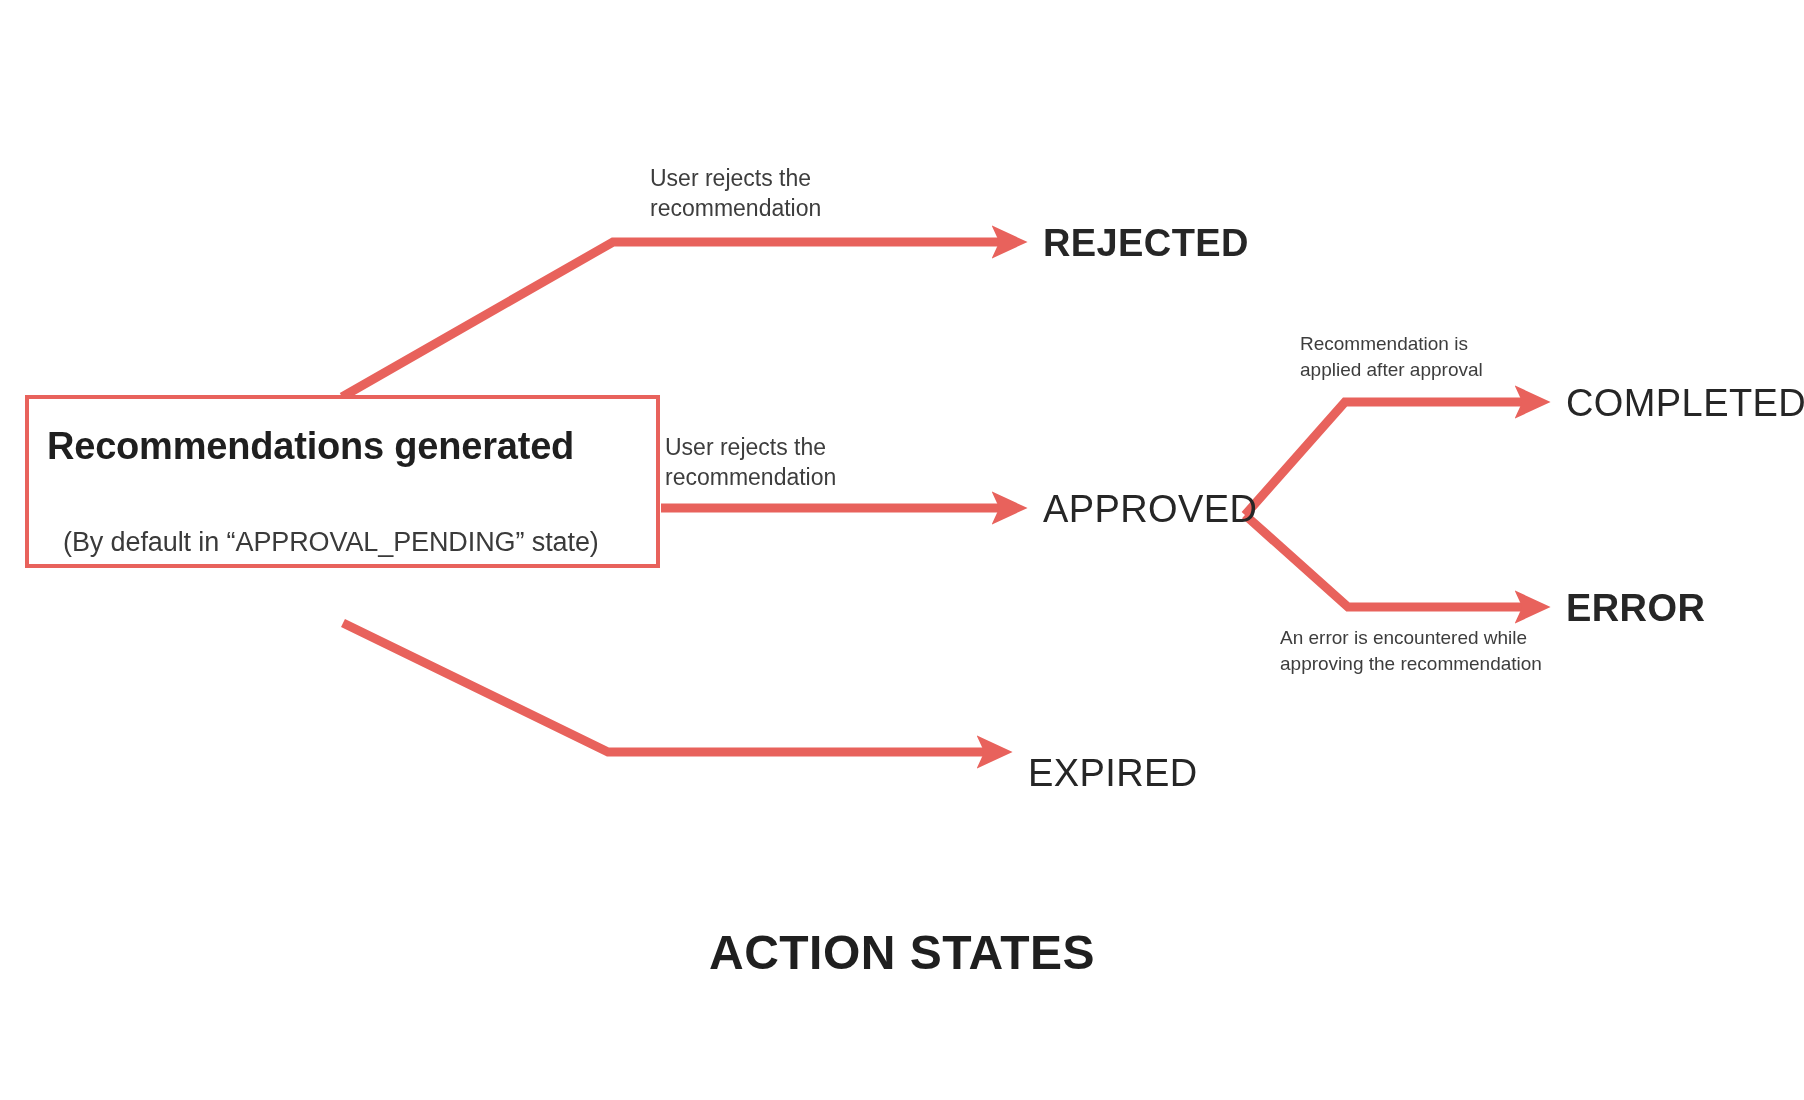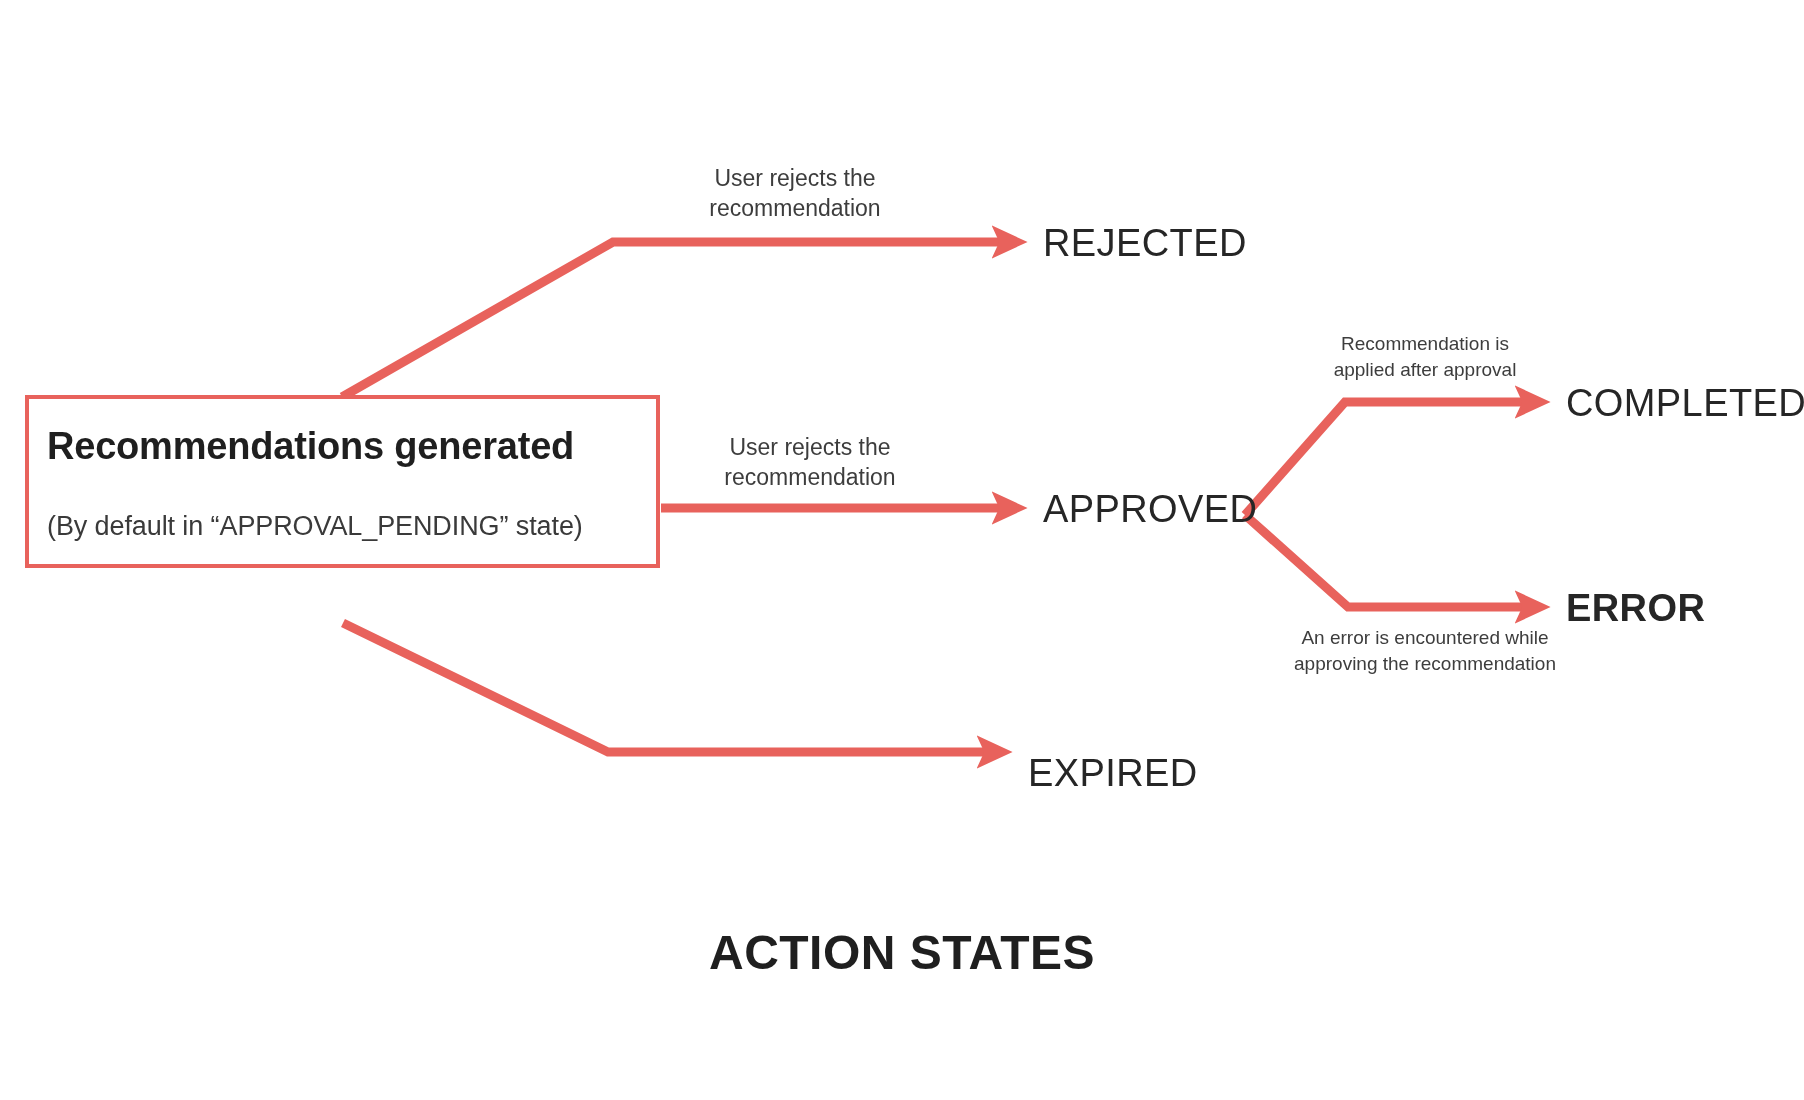--- a/index.html
+++ b/index.html
@@ -44,38 +44,37 @@
     line-height: 1.32;
     letter-spacing: -0.2px;
     color: #1f1f1f;
     margin: 0;
   }
   .source-sub {
     font-size: 27px;
     font-weight: normal;
     line-height: 1.3;
     color: #3a3a3a;
-    margin: 0;
+    margin: 16px;
     padding-top: 38px;
     letter-spacing: -0.1px;
   }
   .state-label {
     position: absolute;
     font-size: 38px;
     font-weight: normal;
     letter-spacing: 0.4px;
     color: #262626;
     white-space: nowrap;
   }
   .edge-label {
     position: absolute;
     font-size: 23px;
     line-height: 1.32;
     color: #3d3d3d;
-    text-align: center;
     white-space: nowrap;
   }
   .edge-label.small {
     font-size: 19px;
     line-height: 1.36;
   }
   .diagram-title {
     position: absolute;
     left: 0;
     top: 925px;
@@ -110,21 +109,21 @@
     <path d="M 1245,515 L 1348,607 L 1538,607" fill="none" stroke="#e8625c" stroke-width="9" stroke-linecap="butt" stroke-linejoin="miter" marker-end="url(#arrowhead)"></path>
   </svg>
 
   <div class="source-box">
     <div class="source-title">
       <span>Recommendations generated</span><br>
     </div>
     <div class="source-sub">(By default in “APPROVAL_PENDING” state)</div>
   </div>
 
-  <div class="state-label" style="left:1043px; top:222px;">REJECTED</div>
+  <div class="state-label" style="left:1043px; top:222px;font-weight:bold;">REJECTED</div>
 
   <div class="state-label" style="left:1043px; top:488px;">APPROVED</div>
 
   <div class="state-label" style="left:1028px; top:752px;">EXPIRED</div>
 
   <div class="state-label" style="left:1566px; top:382px;">COMPLETED</div>
 
   <div class="state-label" style="left:1566px; top:587px;font-weight:bold;">ERROR</div>
 
   <div class="edge-label" style="left:650px; top:163px; width:290px;">

